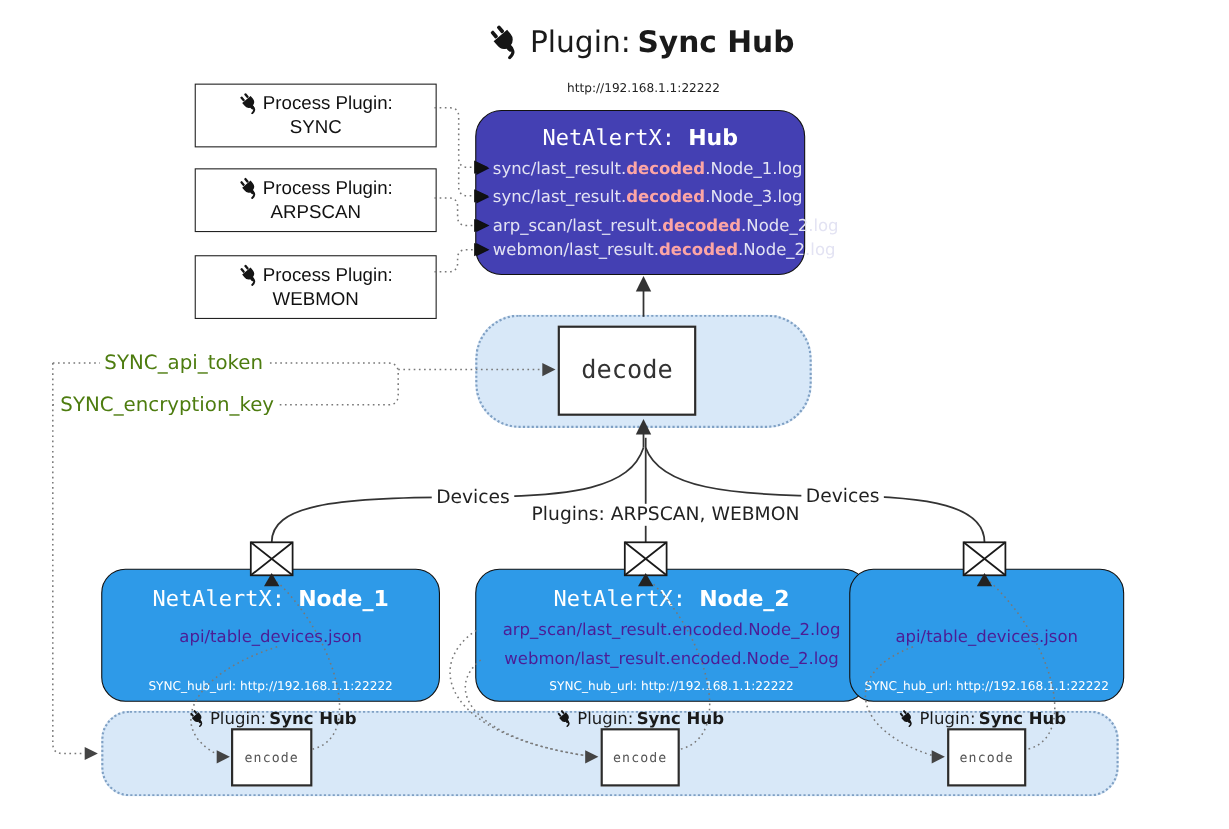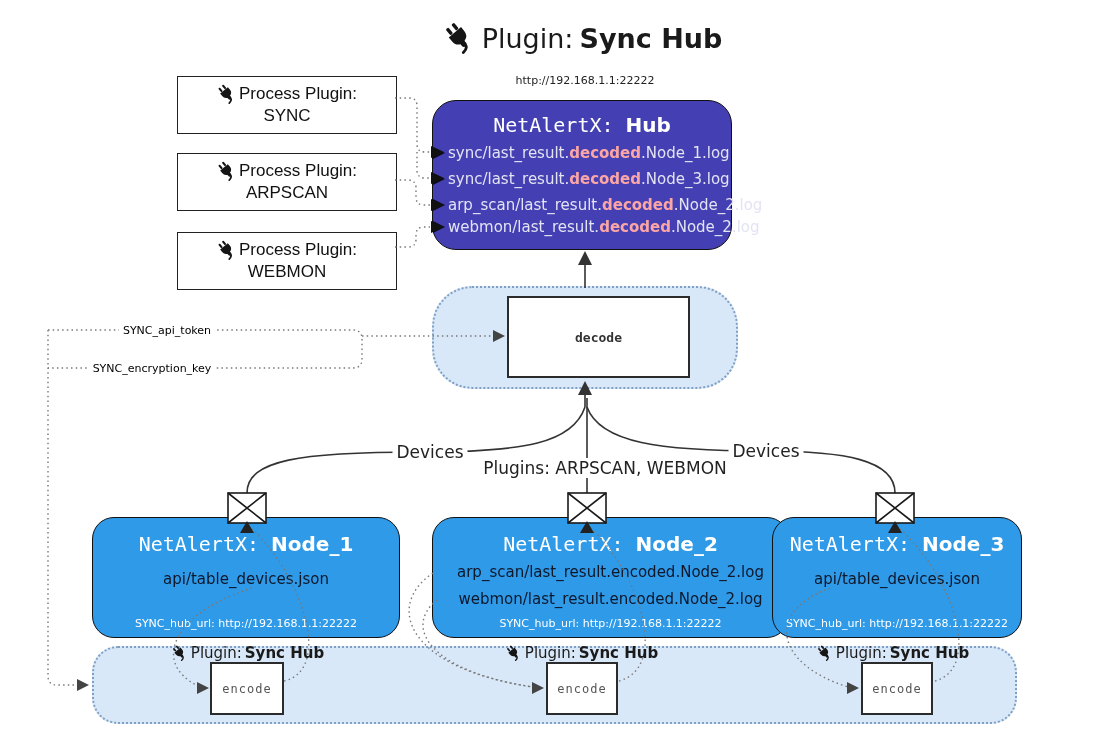--- a/index.html
+++ b/index.html
@@ -27,27 +27,27 @@
   .hub-title{position:absolute;left:0;right:0;top:12px;text-align:center;font-size:20px;
              font-family:"DejaVu Sans Mono",monospace;color:#fff;white-space:nowrap;}
   .hub-title b,.node-title b{font-family:"DejaVu Sans",sans-serif;font-weight:700;}
   .hublog{position:absolute;left:0;right:4px;height:20px;display:flex;align-items:center;justify-content:space-between;
           font-size:15px;color:#e3e3f3;white-space:nowrap;}
   .hublog b{color:#fca5a5;}
   .tri{width:0;height:0;border-left:12px solid #0d0d18;border-top:6px solid transparent;
        border-bottom:6px solid transparent;margin-right:3px;}
   .node-title{position:absolute;left:0;right:0;top:14px;text-align:center;font-size:20px;
               font-family:"DejaVu Sans Mono",monospace;color:#fff;white-space:nowrap;}
-  .nfile{position:absolute;left:0;right:0;text-align:center;font-size:15px;color:#0f172a;white-space:nowrap;}
+  .nfile{position:absolute;left:0;right:0;text-align:center;font-size:15px;color:#4c1d95;white-space:nowrap;}
   .nurl{position:absolute;left:0;right:0;bottom:7px;text-align:center;font-size:11px;color:#fff;white-space:nowrap;}
   .enclbl{position:absolute;z-index:40;transform:translate(-50%,-50%);display:flex;align-items:center;gap:3px;
           font-size:15px;color:#1a1a1a;white-space:nowrap;}
   .enclbl b{font-weight:700;}
   .edge{font-size:17px;}
-  .cfg{font-size:11px;color:#000000;}
+  .cfg{font-size:18px;color:#4d7c0f;}
   .plug{flex:0 0 auto;}
 </style>
 </head>
 <body>
 
 <svg width="0" height="0" style="position:absolute">
   <symbol id="plug" viewBox="0 0 32 32">
     <g transform="rotate(-40 16 16)" fill="#151515">
       <rect x="10.6" y="0.5" width="3.4" height="7.6" rx="1.2"></rect>
       <rect x="18" y="0.5" width="3.4" height="7.6" rx="1.2"></rect>
@@ -95,21 +95,20 @@
     <div class="nfile" style="top:52px;">api/table_devices.json</div>
     <div class="nurl">SYNC_hub_url: http://192.168.1.1:22222</div>
   </div>
   <div class="bigbox node" style="left:432px;top:517px;width:357px;height:121px;">
     <div class="node-title"><span>NetAlertX: </span><b>Node_2</b></div>
     <div class="nfile" style="top:45px;">arp_scan/last_result.encoded.Node_2.log</div>
     <div class="nfile" style="top:72px;">webmon/last_result.encoded.Node_2.log</div>
     <div class="nurl">SYNC_hub_url: http://192.168.1.1:22222</div>
   </div>
   <div class="bigbox node" style="left:772px;top:517px;width:250px;height:121px;">
-    <div class="node-title"><span>NetAlertX: </span><b>Node_3</b></div>
     <div class="nfile" style="top:52px;">api/table_devices.json</div>
     <div class="nurl">SYNC_hub_url: http://192.168.1.1:22222</div>
   </div>
 
   <div class="pbox" style="left:177px;top:76px;width:220px;height:58px;">
     <div class="l1">
         <svg class="plug" width="20" height="20">
           <use href="#plug"></use>
         </svg>
         <span>Process Plugin:</span>
@@ -128,21 +127,21 @@
   <div class="pbox" style="left:177px;top:232px;width:220px;height:58px;">
     <div class="l1">
         <svg class="plug" width="20" height="20">
           <use href="#plug"></use>
         </svg>
         <span>Process Plugin:</span>
       </div>
     <div class="l2">WEBMON</div>
   </div>
 
-  <div class="wbox" style="left:507px;top:296px;width:183px;height:82px;font-size:13px;font-weight:bold;">decode</div>
+  <div class="wbox" style="left:507px;top:296px;width:126px;height:82px;font-size:23px;">decode</div>
   <div class="wbox" style="left:210px;top:662px;width:74px;height:53px;font-size:12px;letter-spacing:1px;color:#555;">encode</div>
   <div class="wbox" style="left:546px;top:662px;width:72px;height:53px;font-size:12px;letter-spacing:1px;color:#555;">encode</div>
   <div class="wbox" style="left:861px;top:662px;width:72px;height:53px;font-size:12px;letter-spacing:1px;color:#555;">encode</div>
 
   <svg class="wires" viewBox="0 0 1117 754">
     <g fill="none" stroke="#787878" stroke-width="1.4" stroke-dasharray="1.5 3.2">
       <path d="M395,98 H409 Q417,98 417,106 V144 Q417,152 425,152 H430"></path>
       <path d="M417,152 V170 Q417,178 425,178 H430"></path>
       <path d="M395,180 H408 Q416,180 416,188 V197 Q416,205 424,205 H430"></path>
       <path d="M395,247 H408 Q416,247 416,239 V235 Q416,227 424,227 H430"></path>

